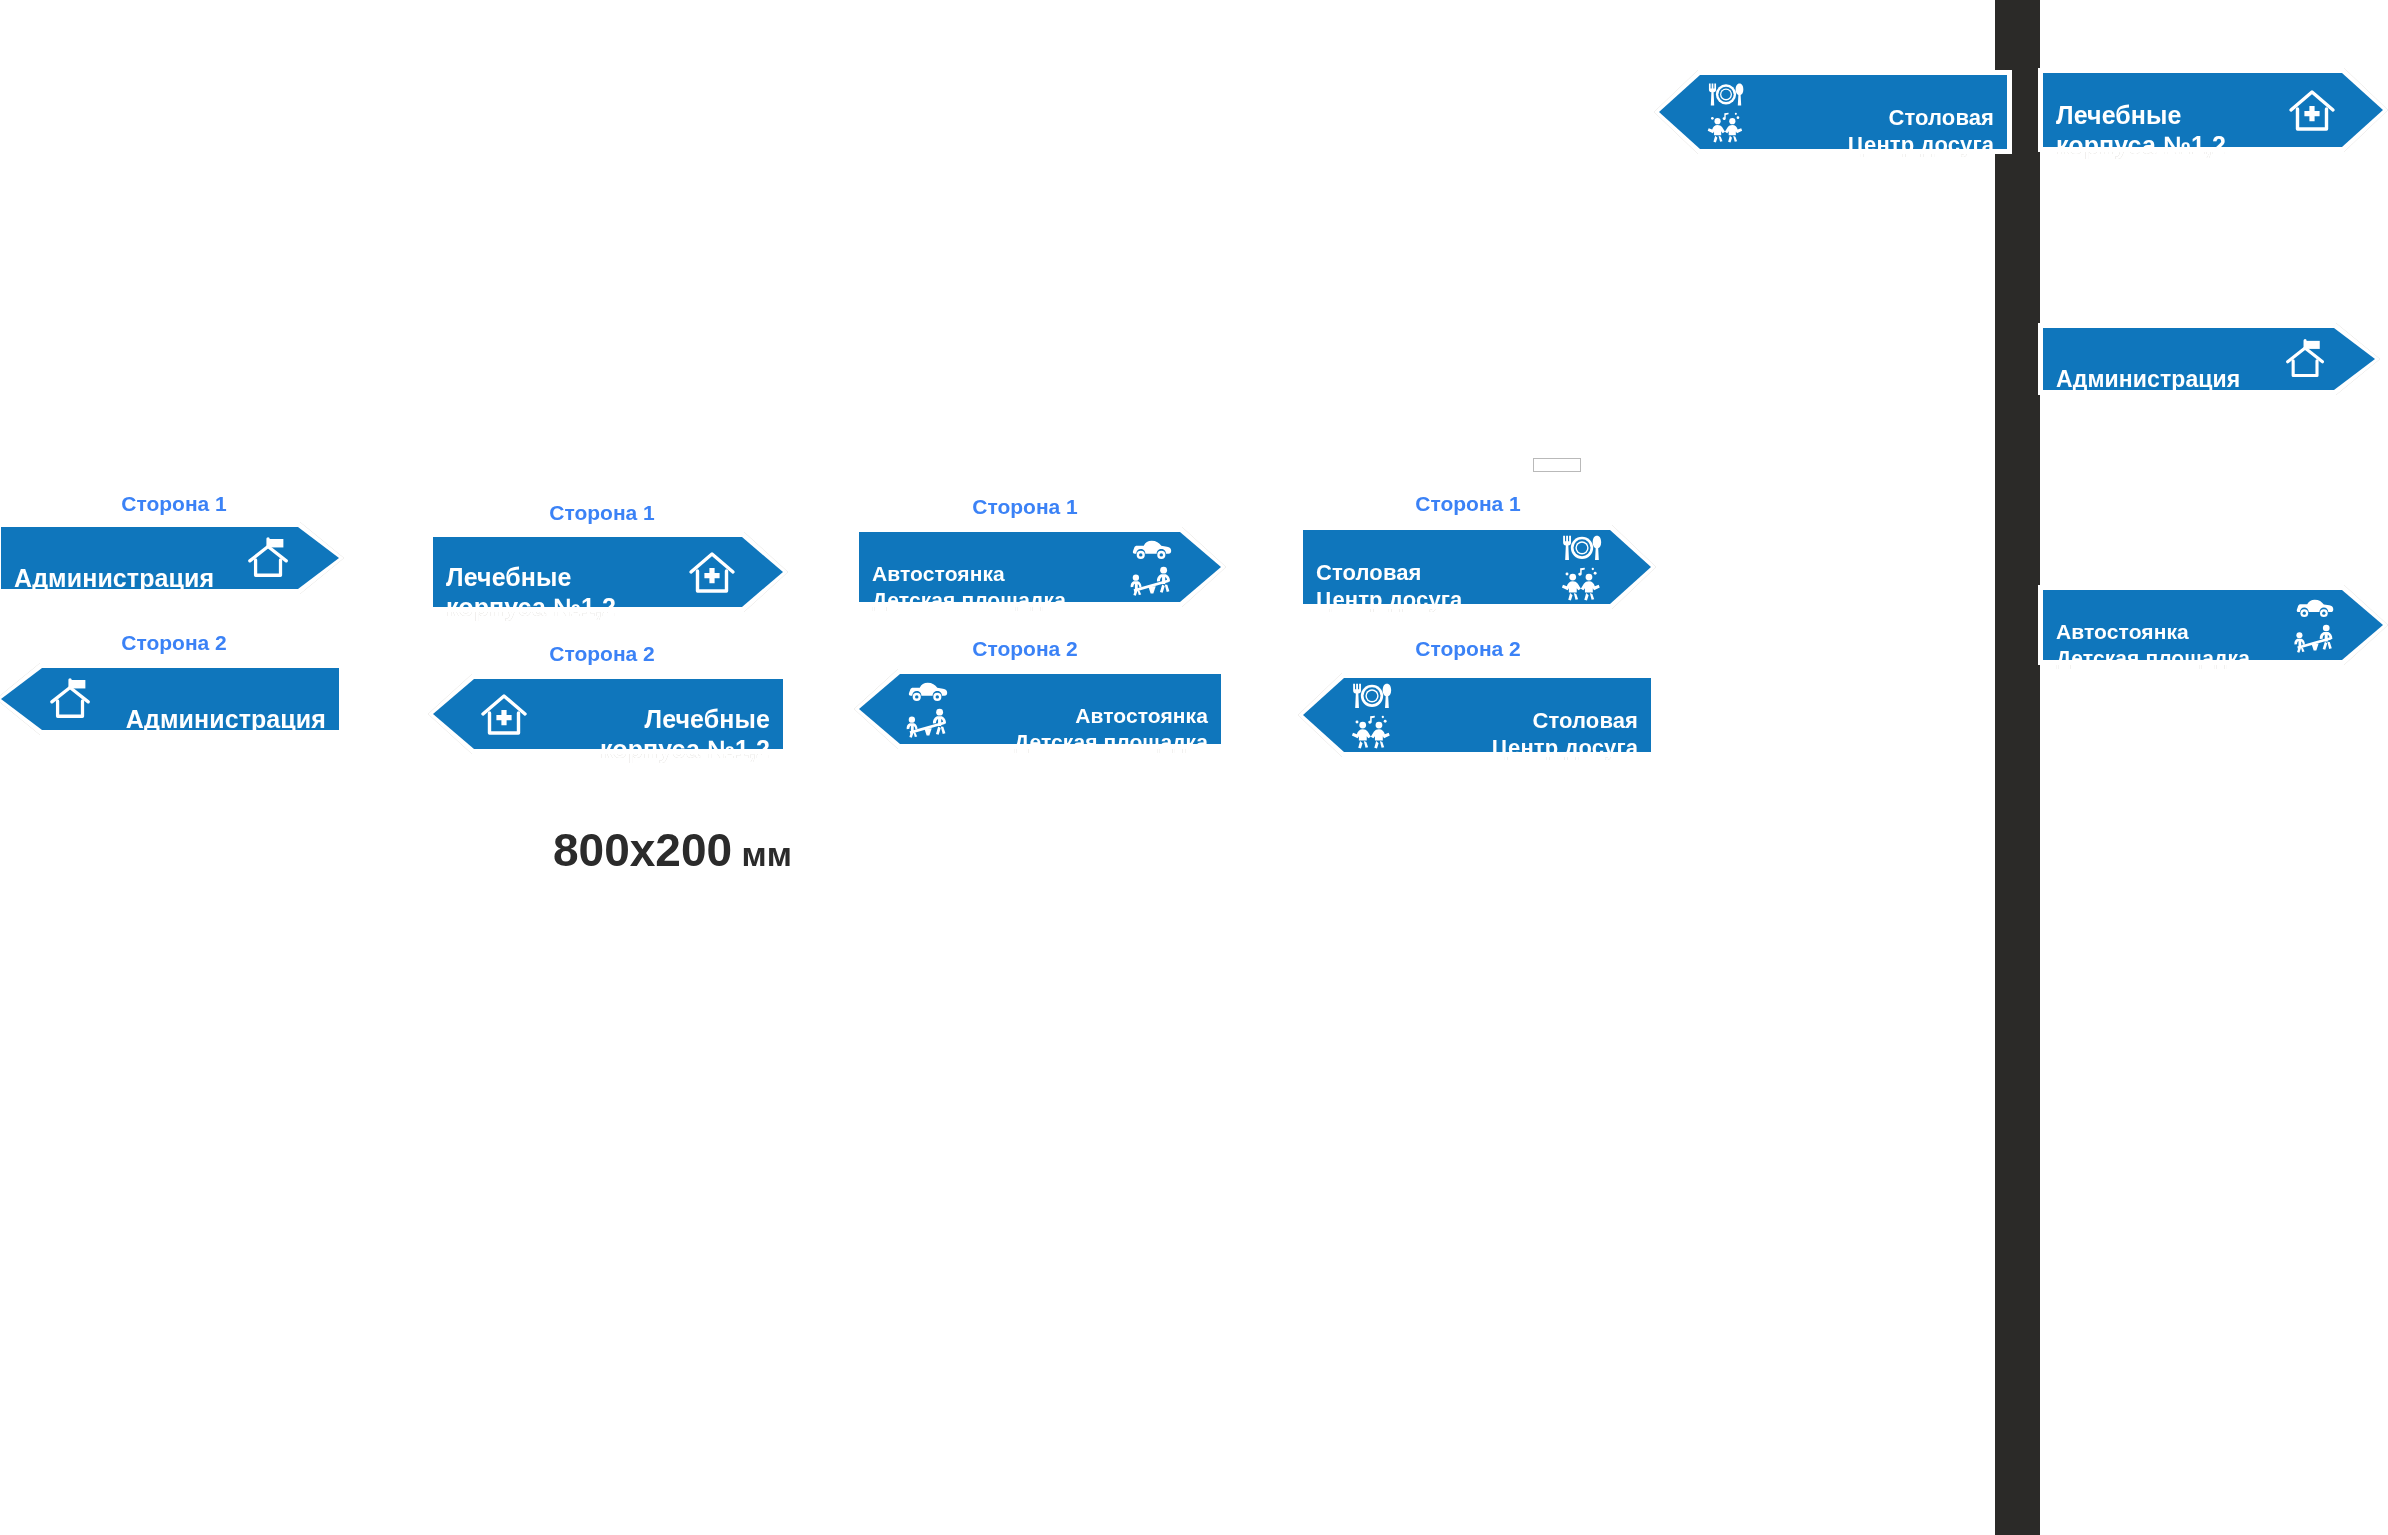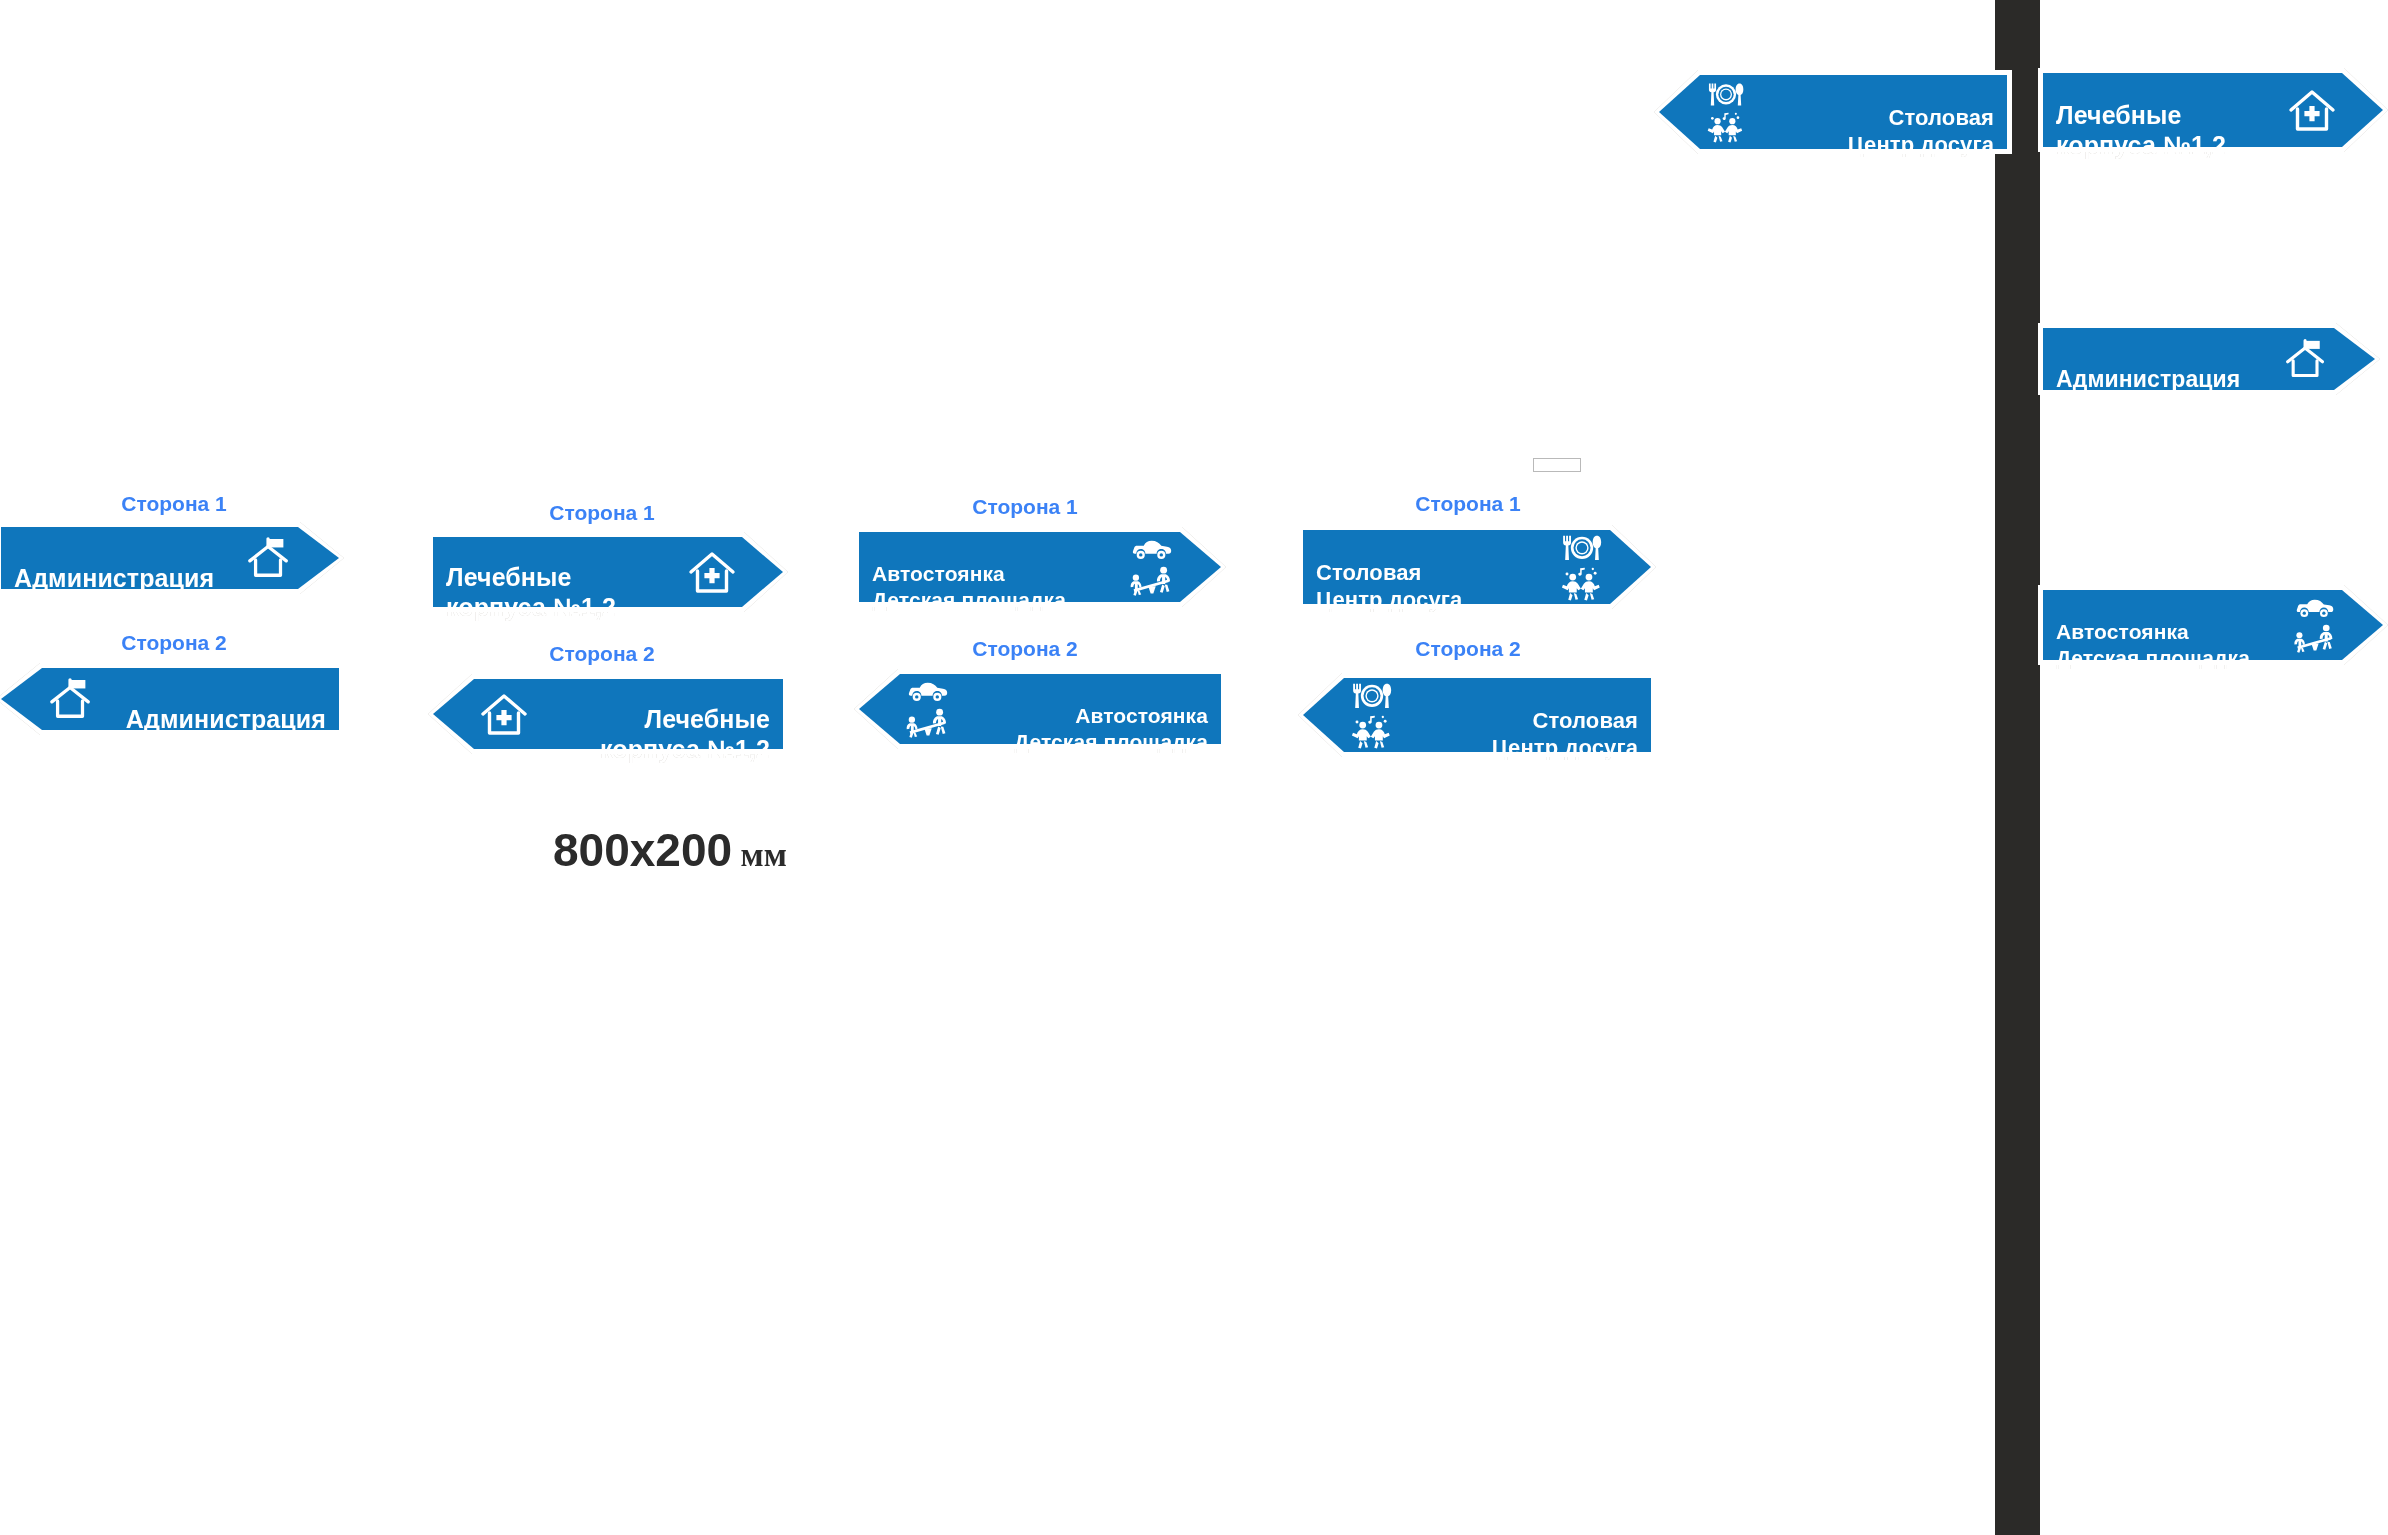--- a/index.html
+++ b/index.html
@@ -76,21 +76,21 @@
     text-align:center;
   }
 
   
   .dim{
     position:absolute;
     font-weight:bold;
     color:#2b2b2b;
     white-space:nowrap;
   }
-  .dim .unit{font-size:0.74em;font-family:Liberation Serif, serif;}
+  .dim .unit{font-size:0.74em;}
 
   
   .pole{
     position:absolute;
     background:#2b2a28;
   }
 
   
   .stray-rect{
     position:absolute;

